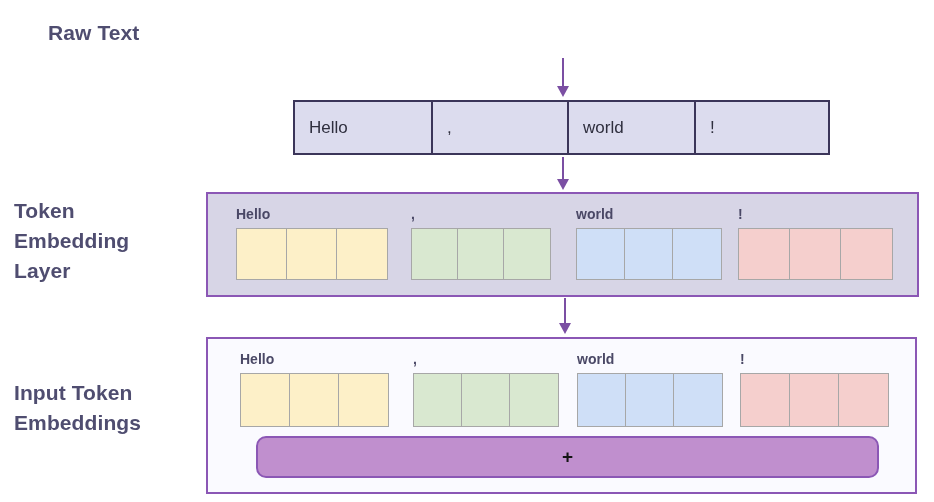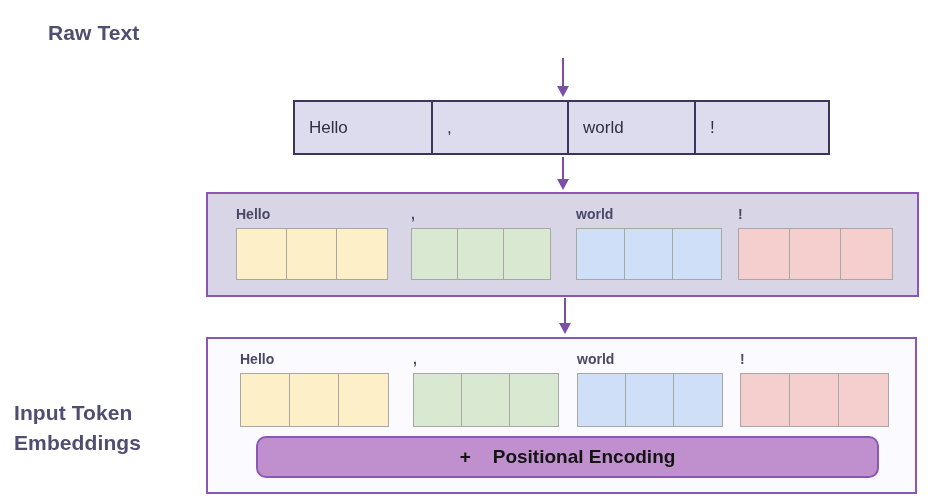--- a/index.html
+++ b/index.html
@@ -29,21 +29,21 @@
     font-weight: bold;
     font-size: 21px;
     line-height: 1.42;
     color: #4f4d70;
     letter-spacing: 0.1px;
     white-space: pre-line;
   }
   #label-raw-text   { left: 14px; top: 18px; margin-left: 34px; }
   #label-tokenized  { left: 14px; top: 113px; }
   #label-token-emb  { left: 14px; top: 196px; }
-  #label-input-emb  { left: 14px; top: 398px; }
+  #label-input-emb  { left: 14px; top: 378px; }
 
   
   #raw-text-box {
     position: absolute;
     left: 453px; top: 10px;
     width: 217px; height: 47px;
     box-sizing: border-box;
     background: #fafafc;
     border: 2px solid #3b3559;
     display: flex;
@@ -169,20 +169,23 @@
   #positional-encoding-bar .plus { font-size: 19px; font-weight: bold; }
 </style>
 </head>
 <body>
 
 <div class="stage">
 
   <div class="row-label" id="label-raw-text">Raw Text</div>
 
 
+  <div class="row-label" id="label-token-emb">Token
+Embedding
+Layer</div>
 
   <div class="row-label" id="label-input-emb">Input Token
 Embeddings</div>
 
 
   <div class="arrow" id="arrow-1">
     <div class="shaft"></div>
     <div class="head"></div>
   </div>
 
@@ -243,21 +246,20 @@
 
   <div class="arrow" id="arrow-3">
     <div class="shaft"></div>
     <div class="head"></div>
   </div>
 
   <div class="panel" id="input-embedding-panel">
 
     <div id="positional-encoding-bar">
       <span class="plus">+</span>
-      <span>Positional Encoding</span>
     </div>
   <div class="group" style="left: 32px; top: 12px;">
         <div class="group-label">Hello</div>
         <div class="cells">
           <div class="cell" style="width: 49px; height: 52px; background: rgb(253, 240, 200);"></div>
           <div class="cell" style="width: 49px; height: 52px; background: rgb(253, 240, 200);"></div>
           <div class="cell" style="width: 49px; height: 52px; background: rgb(253, 240, 200);"></div>
         </div>
       </div>
       <div class="group" style="left: 205px; top: 12px;">

